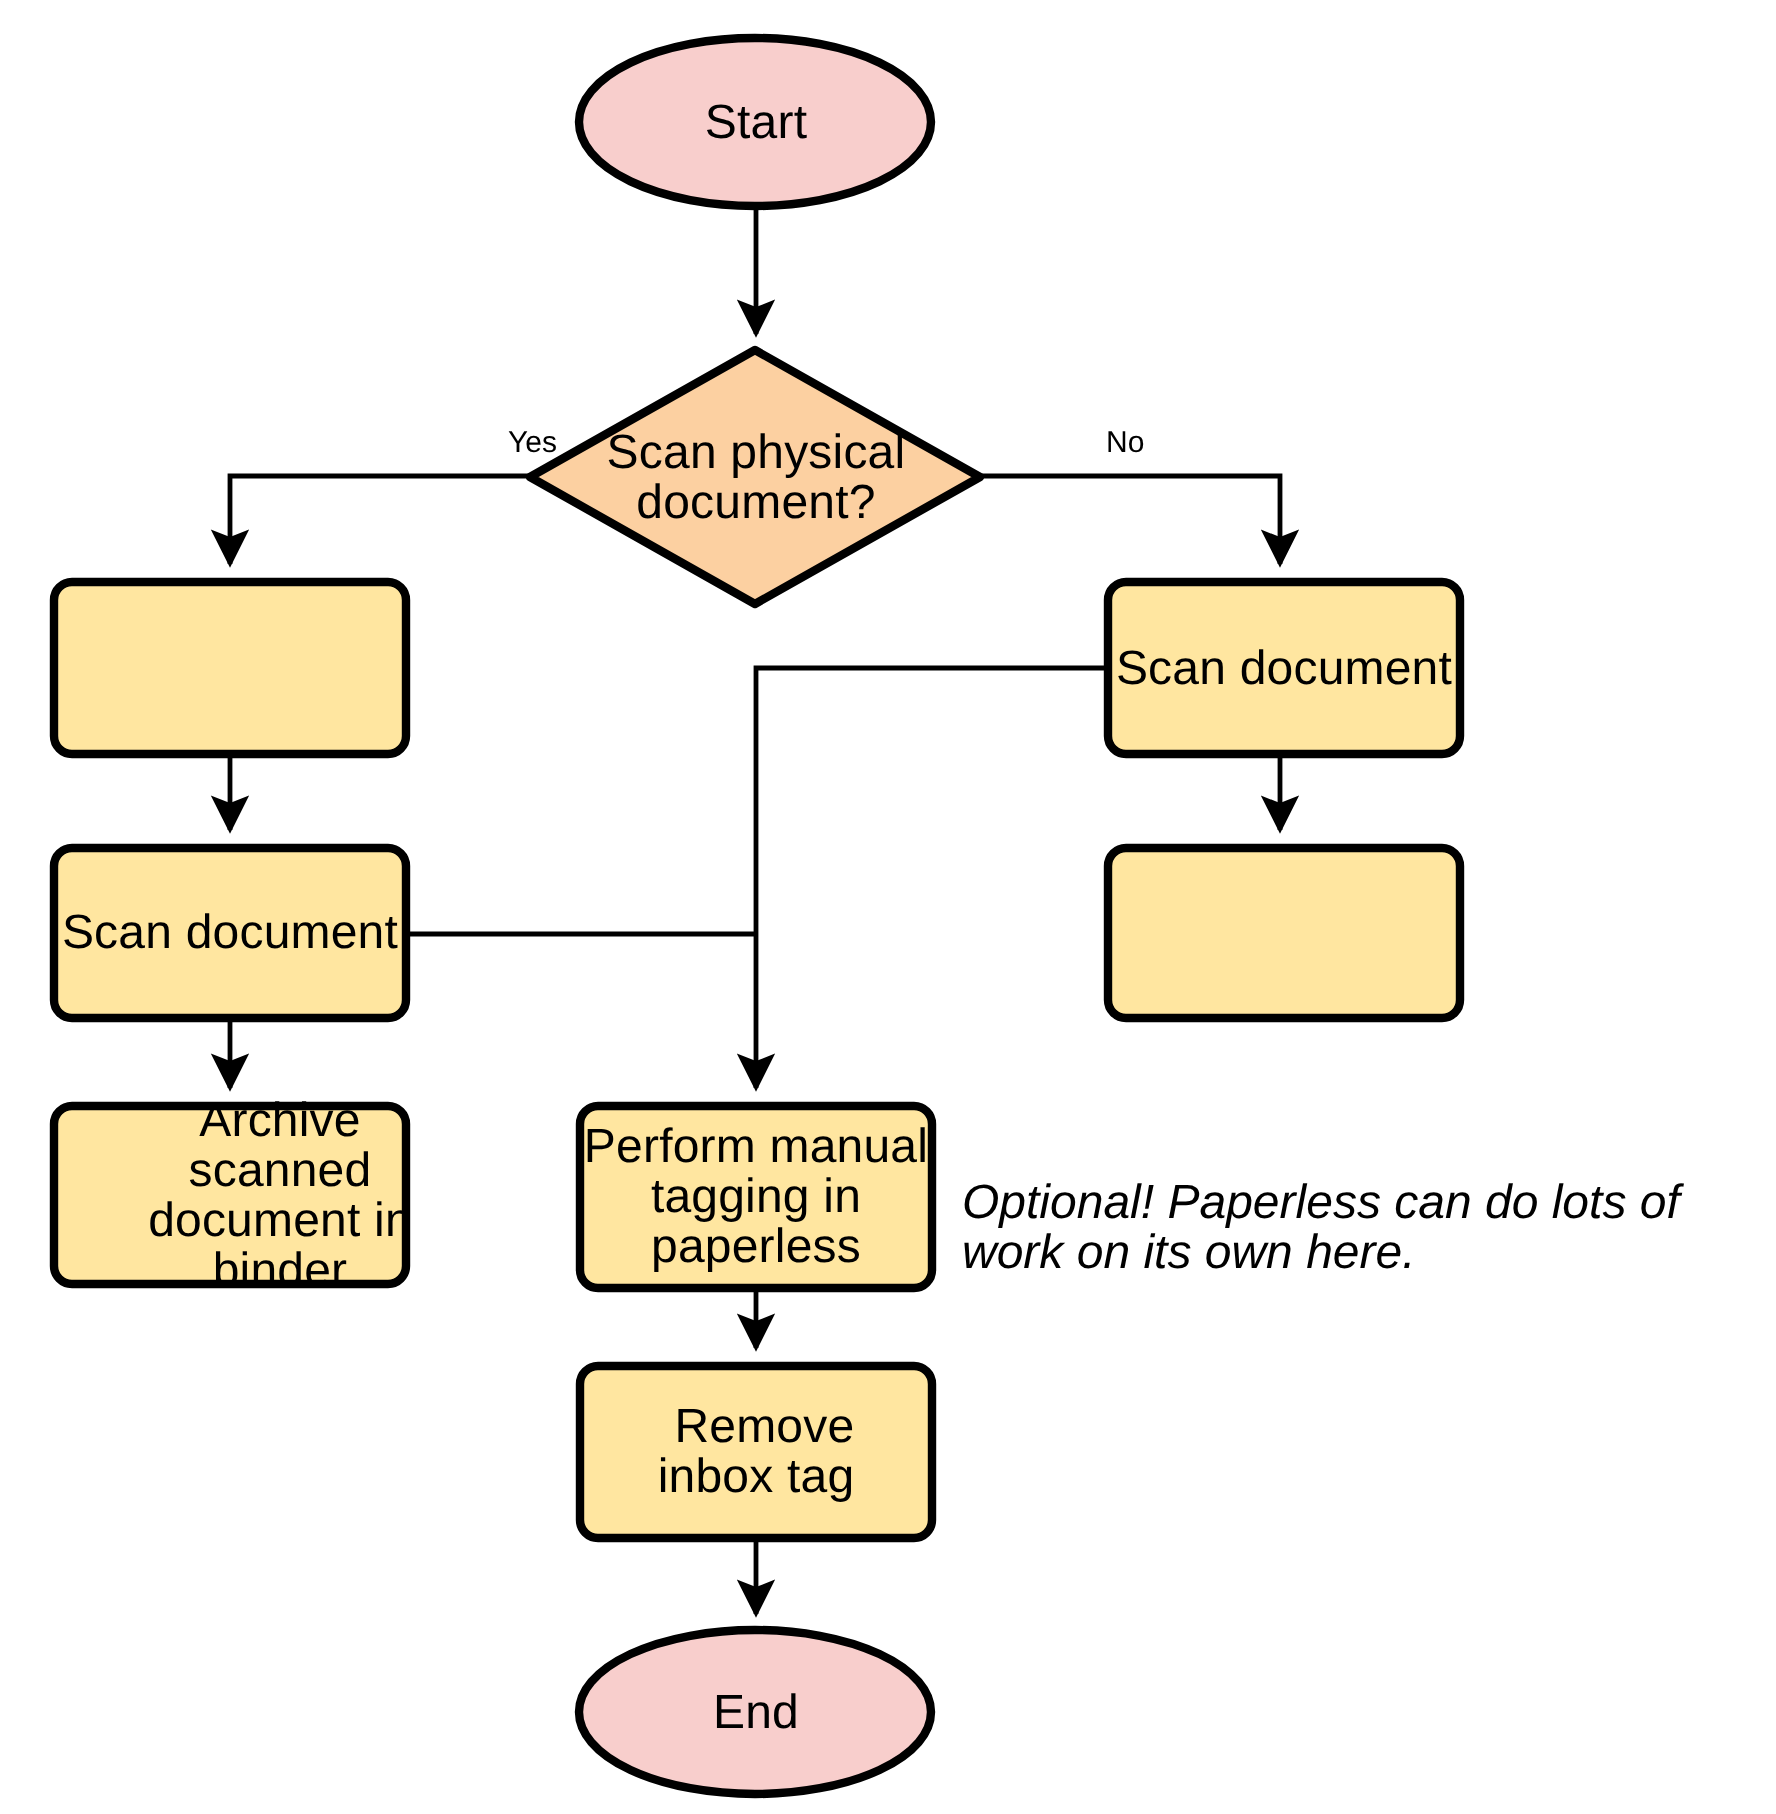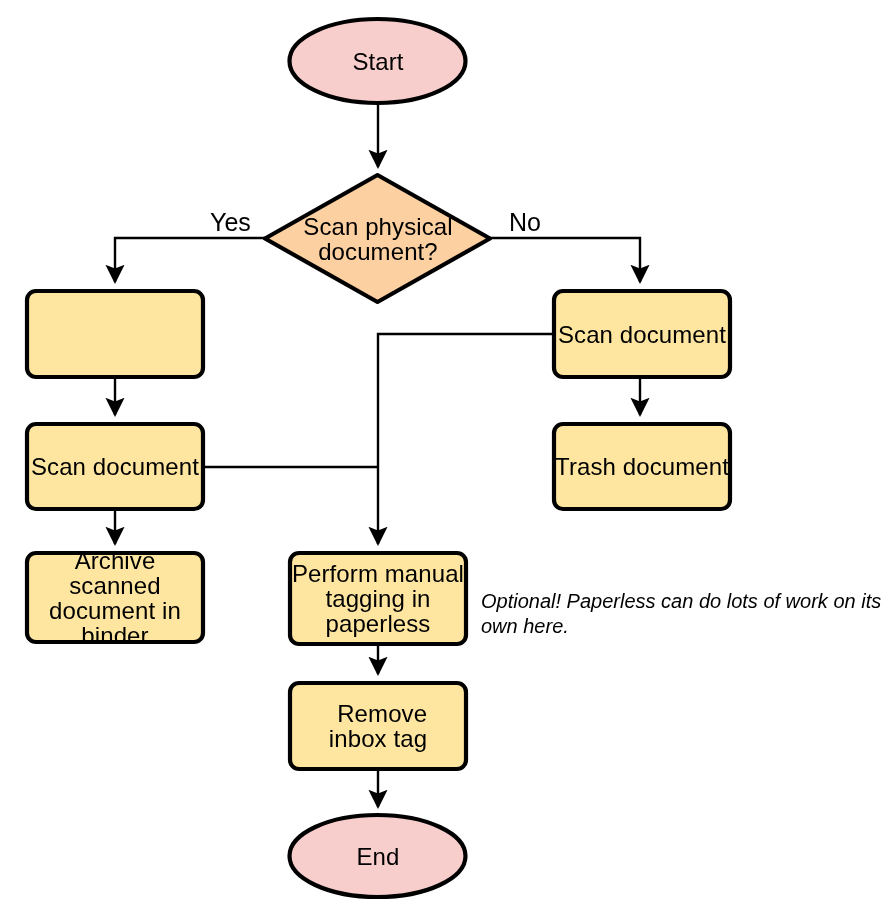--- a/index.html
+++ b/index.html
@@ -34,29 +34,30 @@
     text-align: center;
     font-size: 24px;
     line-height: 25px;
     color: #000000;
     white-space: pre-line;
     pointer-events: none;
     letter-spacing: 0.1px;
   }
   .edge-label {
     position: absolute;
-    font-size: 25px;
+    font-size: 15px;
     line-height: 22px;
     color: #000000;
     white-space: nowrap;
+    margin-left: 44px;
   }
   .note-text {
     position: absolute;
     font-style: italic;
-    font-size: 20px;
+    font-size: 24px;
     line-height: 25px;
     color: #000000;
     width: 405px;
   }
 </style>
 </head>
 <body>
 
 <div id="flowchart-canvas">
 
@@ -121,33 +122,30 @@
   <div class="node-label" style="left:290px; top:175px; width:176px; height:127px;">
     <span>Scan physical
 document?</span>
   </div>
 
 
   <div class="node-label" style="left:26px; top:423px; width:178px; height:87px;">
     <span>Scan document</span>
   </div>
 
-  <div class="node-label" style="left:26px; top:552px; width:178px; height:91px;">
+  <div class="node-label" style="left:26px; top:552px; width:178px; height:91px;padding-left:25px;">
     <span>Archive scanned
 document in
 binder</span>
   </div>
 
   <div class="node-label" style="left:553px; top:290px; width:178px; height:88px;">
     <span>Scan document</span>
   </div>
 
-  <div class="node-label" style="left:553px; top:423px; width:178px; height:87px;">
-    <span>Trash document</span>
-  </div>
 
   <div class="node-label" style="left:289px; top:552px; width:178px; height:93px;">
     <span>Perform manual
 tagging in
 paperless</span>
   </div>
 
   <div class="node-label" style="left:289px; top:682px; width:178px; height:88px;text-align:right;">
     <span>Remove
 inbox tag</span>

